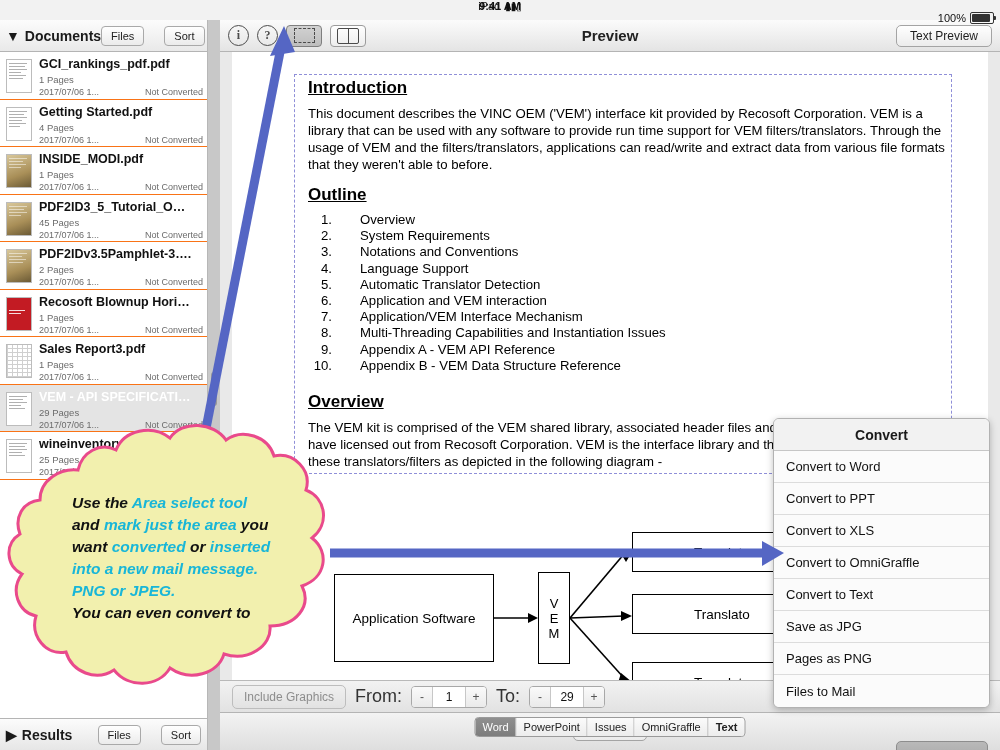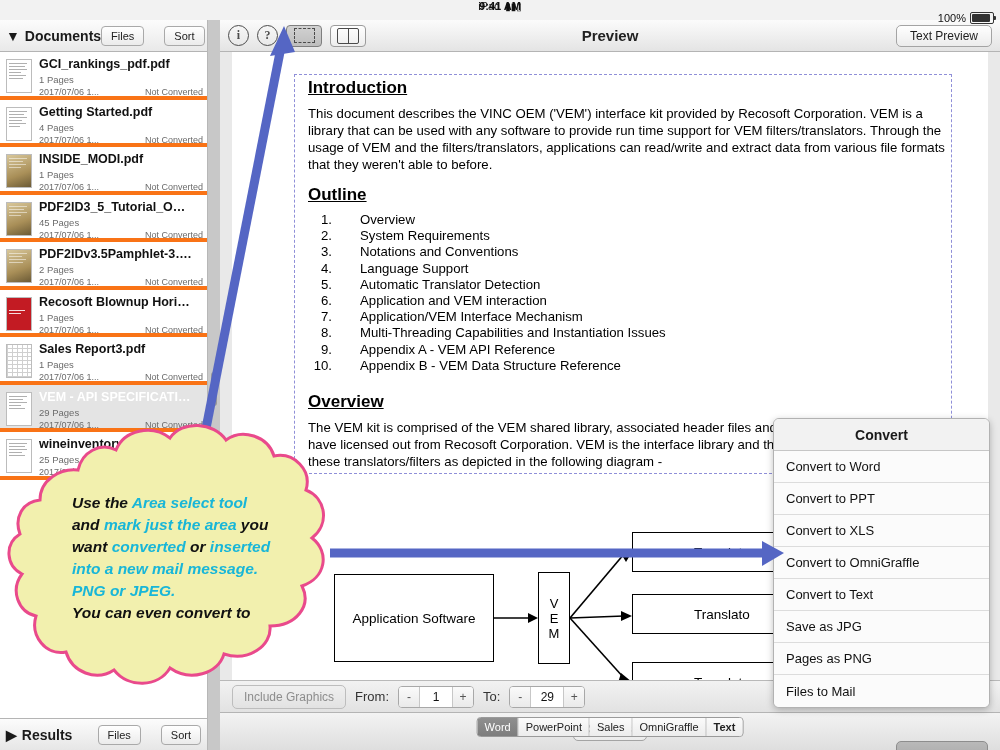--- a/index.html
+++ b/index.html
@@ -113,21 +113,21 @@
     line-height: 14px;
   }
   .doc-list {
     position: absolute;
     top: 32px; bottom: 32px;
     left: 0; width: 207px;
     overflow: hidden;
   }
   .doc-item {
     height: 47.5px;
-    border-bottom: 4px solid #f97316;
+    border-bottom: 1px solid #f97316;
     display: flex;
     box-sizing: border-box;
     padding: 4px 4px 3px 6px;
     position: relative;
   }
   .doc-item.selected { background: #e4e4e4; }
   .doc-thumb {
     width: 24px;
     height: 32px;
     background: #fff;
@@ -430,21 +430,21 @@
     gap: 9px;
   }
   .inc-graphics {
     font-size: 12px;
     color: #8d8d8d;
     background: linear-gradient(#f0f0f0,#e2e2e2);
     border: 1px solid #bdbdbd;
     border-radius: 5px;
     padding: 4px 11px;
   }
-  .lbl { font-size: 13px; color: #333; }
+  .lbl { font-size: 18px; color: #333; }
   .stepper {
     display: flex;
     align-items: center;
     border: 1px solid #a8a8a8;
     border-radius: 4px;
     overflow: hidden;
     background: #fff;
   }
   .stepper .sbtn {
     width: 20px; height: 20px;
@@ -869,21 +869,21 @@
       <span class="sval">29</span>
       <span class="sbtn">+</span>
     </span>
   </div>
 
   <div class="bottom-bar">
     <span class="settings-btn">Settings</span>
     <span class="format-seg">
       <span class="on">Word</span>
       <span>PowerPoint</span>
-      <span>Sales</span>
+      <span>Issues</span>
       <span>OmniGraffle</span>
       <span>Text</span>
     </span>
     <span class="convert-btn">Convert</span>
   </div>
 </div>
 
 <svg class="callout-svg">
 
   <g>

